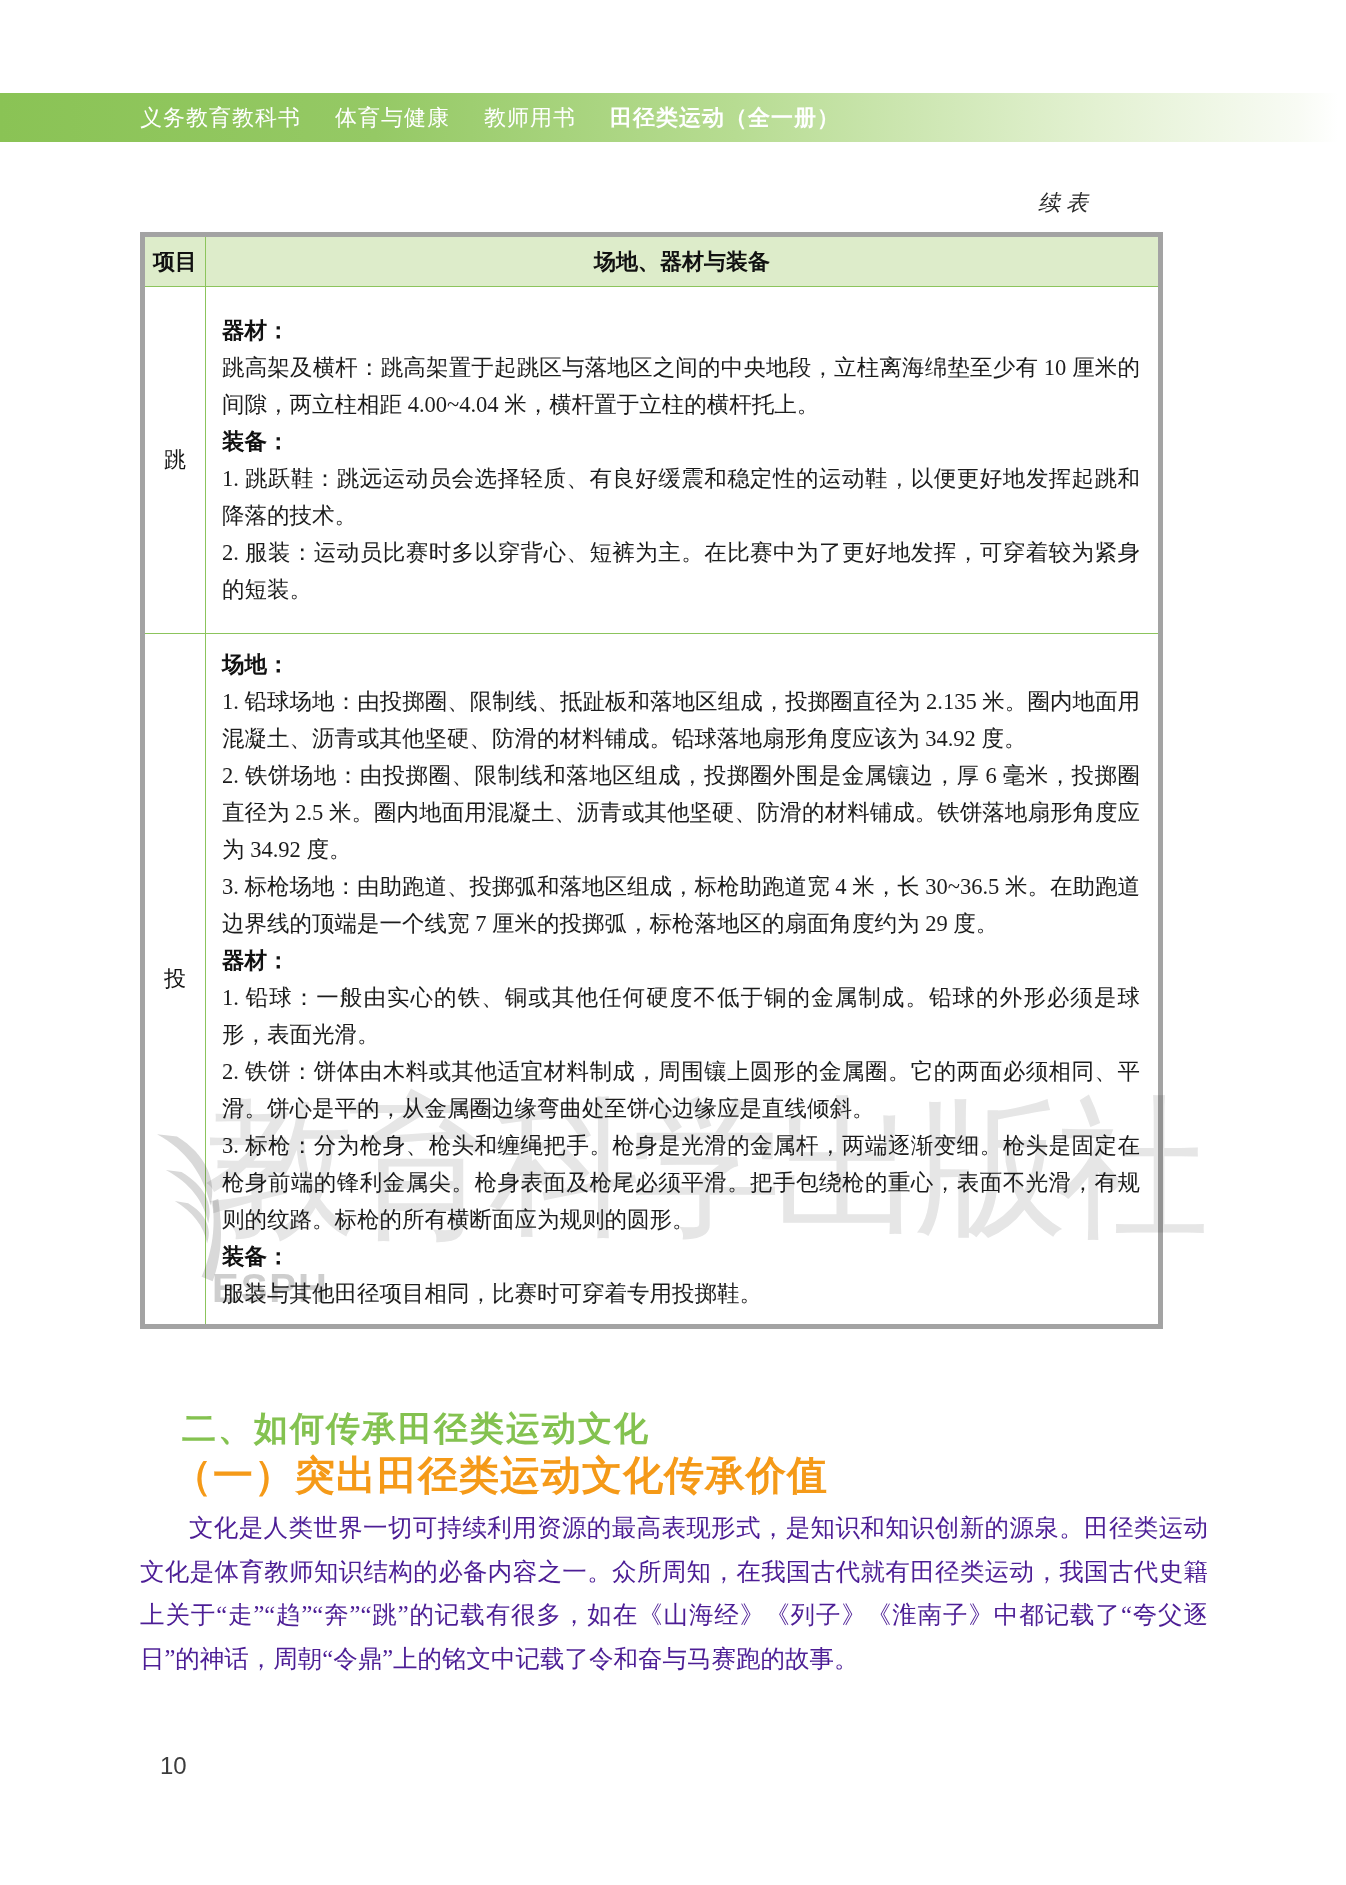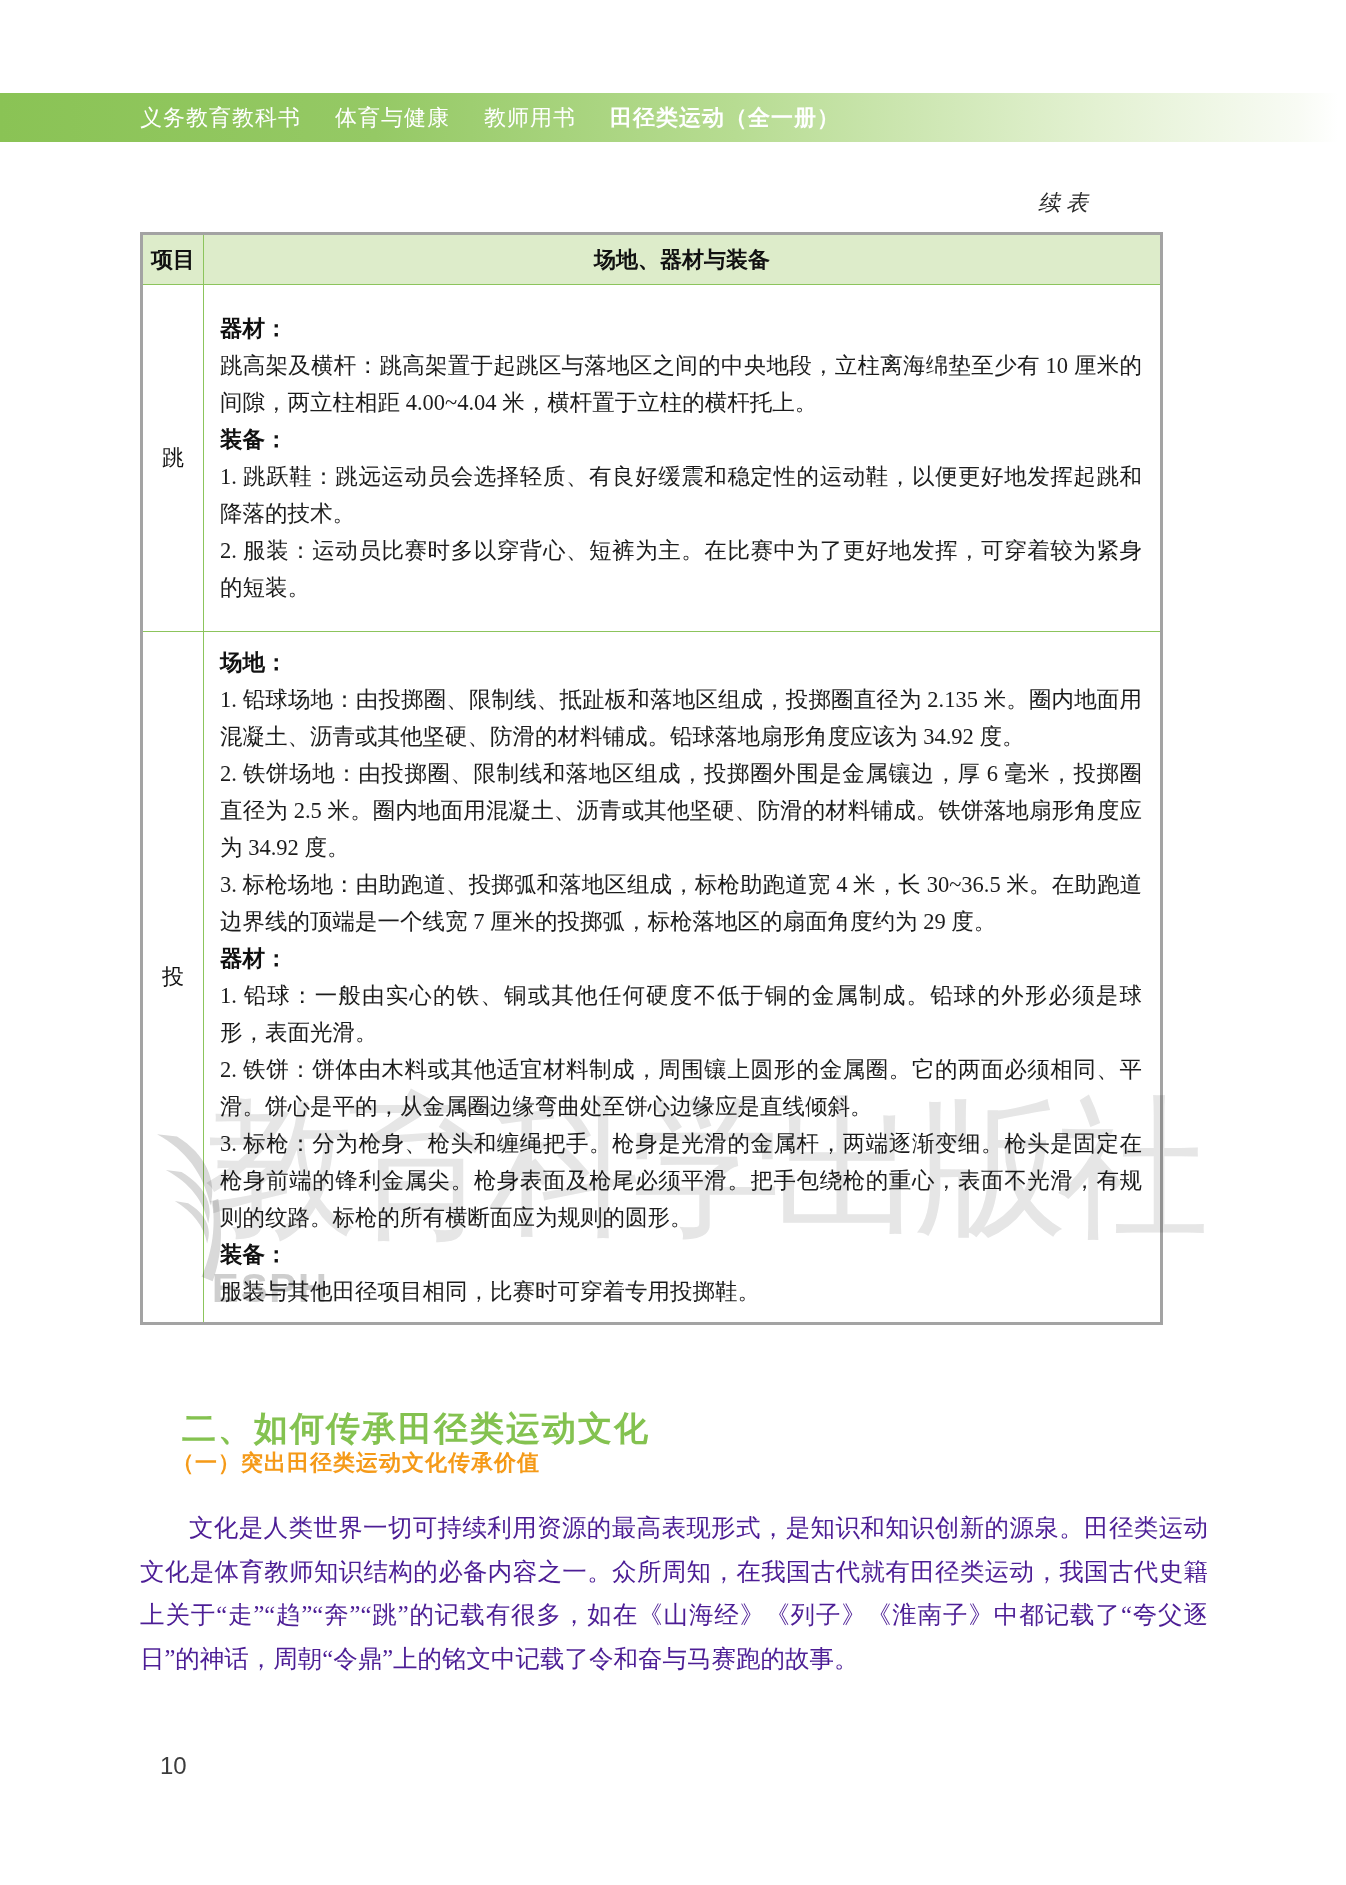--- a/index.html
+++ b/index.html
@@ -29,21 +29,21 @@
   .continued-label{
     position:absolute;top:188px;left:1038px;
     font-size:22px;font-style:italic;
     color:#2a2a2a;letter-spacing:6px;
   }
 
   
   table.equip{
     position:absolute;left:140px;top:232px;width:1023px;
     border-collapse:collapse;
-    border:3px solid #a3a3a3;
+    border:5px solid #a3a3a3;
     font-size:22.5px;
   }
   table.equip th{
     background:#ddecca;
     border:1.5px solid #8cc45c;
     height:47px;
     font-family:"Liberation Sans","DejaVu Sans",sans-serif;
     font-weight:bold;font-size:22px;color:#111;
     text-align:center;vertical-align:middle;
   }
@@ -96,21 +96,21 @@
   
   .section-heading{
     position:absolute;left:182px;top:1406px;margin:0;
     font-family:"Liberation Sans","DejaVu Sans",sans-serif;
     font-size:34px;font-weight:bold;color:#84c250;
     letter-spacing:2px;
   }
   .sub-heading{
     position:absolute;left:172px;top:1448px;margin:0;
     font-family:"Liberation Serif","DejaVu Serif",serif;
-    font-size:22px;font-weight:bold;color:#f59a18;
+    font-size:40px;font-weight:bold;color:#f59a18;
     letter-spacing:1px;
   }
   .body-paragraph{
     position:absolute;left:140px;top:1506px;margin:0;
     width:1068px;
     font-size:24.5px;line-height:43.5px;
     text-align:justify;text-indent:2em;
     color:#4c1d95;
   }
   .page-number{

